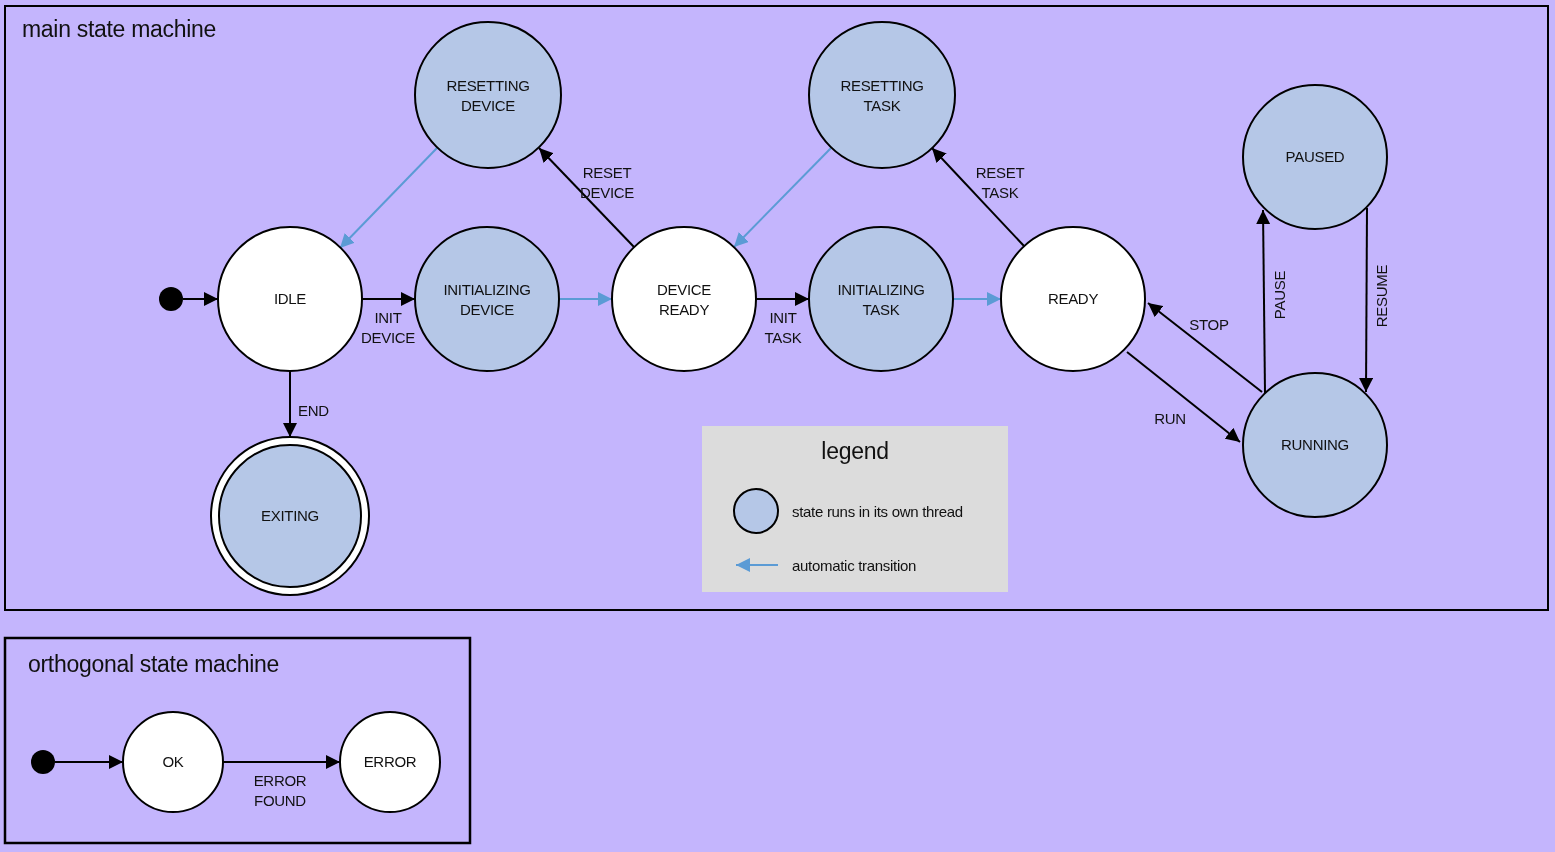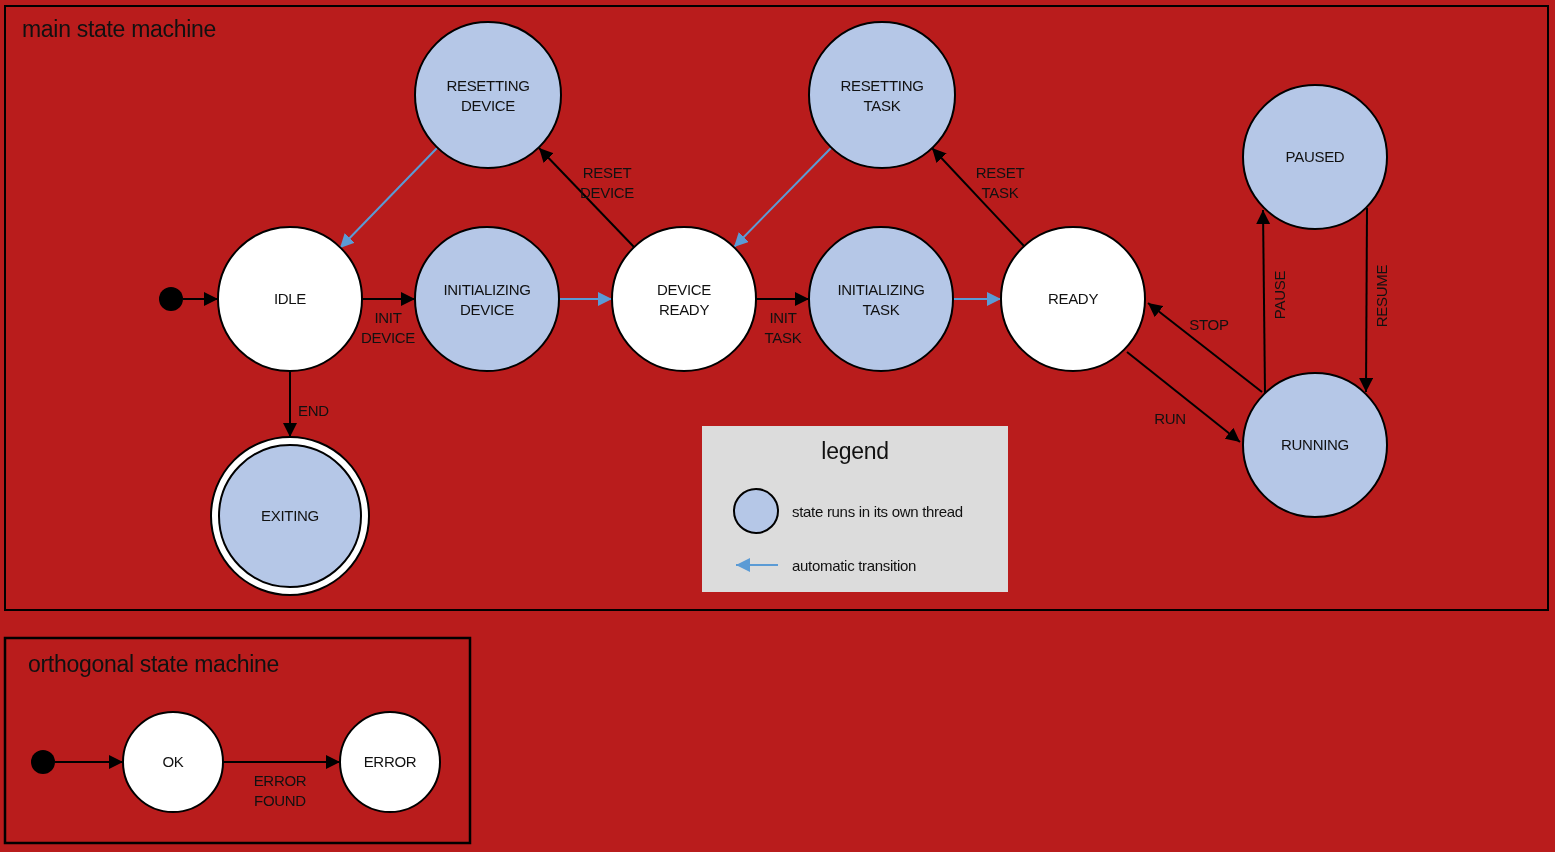--- a/index.html
+++ b/index.html
@@ -1,20 +1,20 @@
 <!DOCTYPE html>
 <html><head>
 <meta charset="utf-8">
 <style>
   html, body { margin: 0; padding: 0; background: #ffffff; }
   .canvas {
     position: relative;
     width: 1555px;
     height: 852px;
-    background: #b91c1c;
+    background: #c4b5fd;
     font-family: "Liberation Sans", sans-serif;
   }
   svg text {
     font-family: "Liberation Sans", sans-serif;
     fill: #111111;
     letter-spacing: -0.3px;
   }
   .frame { fill: none; stroke: #000000; stroke-width: 2; }
   .frame-thick { fill: none; stroke: #000000; stroke-width: 2.5; }
   .box-title { font-size: 23px; }

